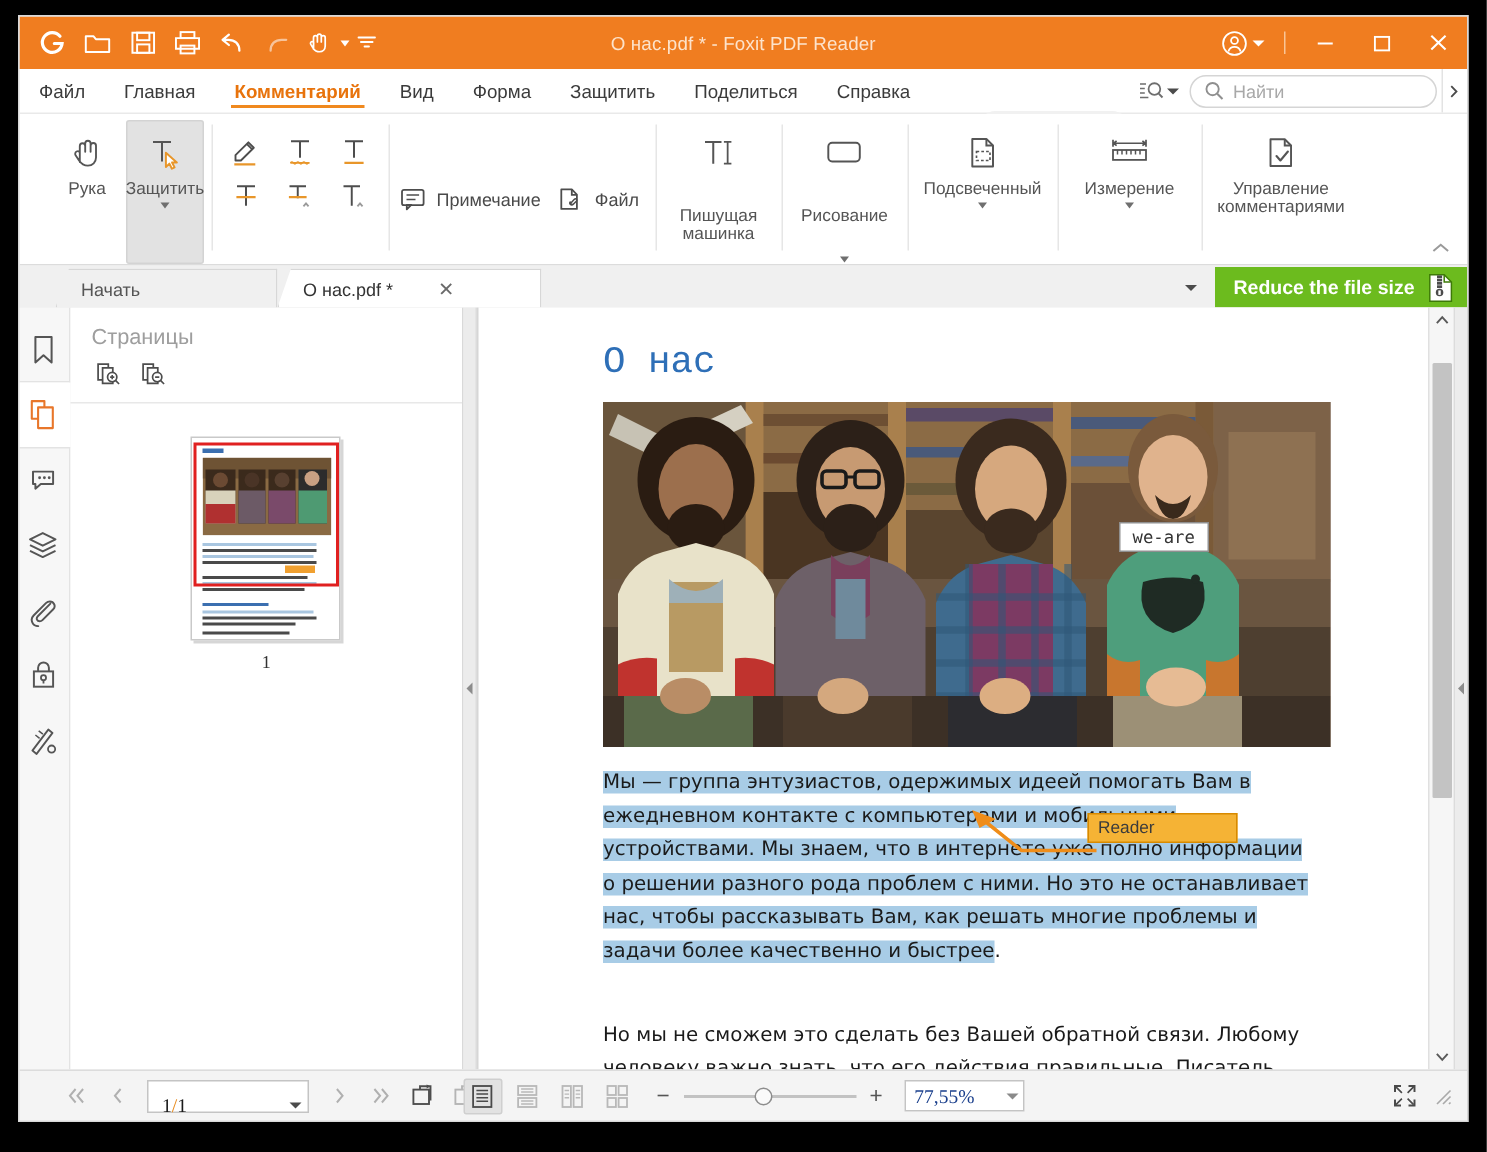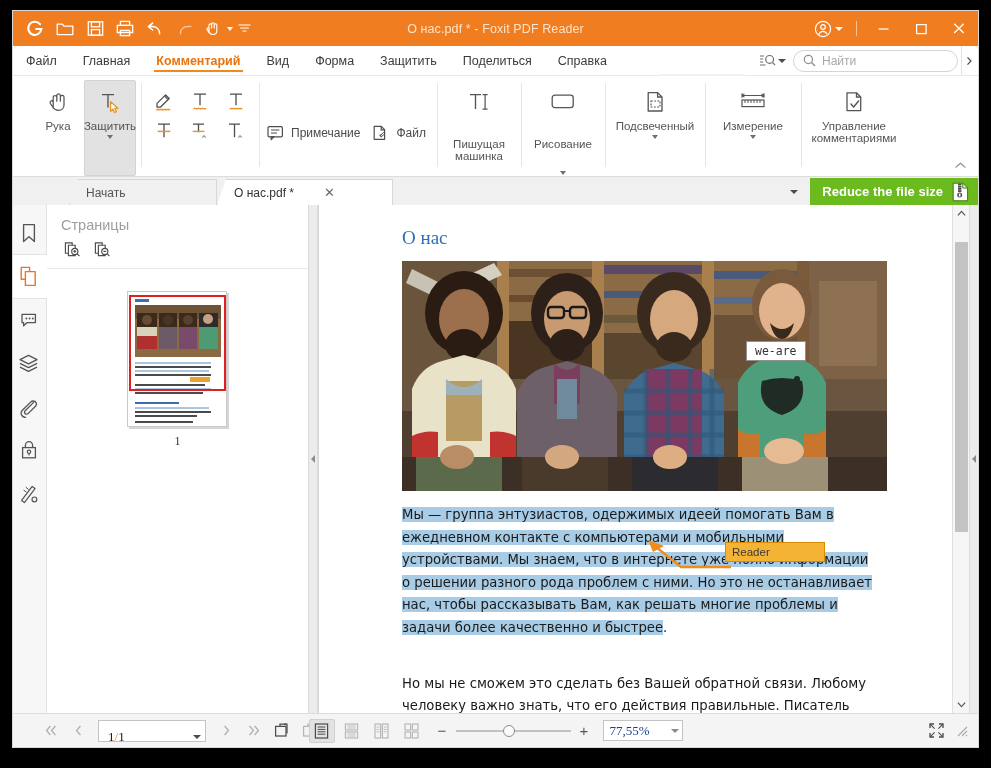--- a/index.html
+++ b/index.html
@@ -133,21 +133,21 @@
   .srow span { font-size:12px; color:#4a4a4a; }
 
   .ribbon-collapse {
     position:absolute; right:10px; bottom:4px; cursor:pointer;
     width:16px; height:14px; display:flex; align-items:center; justify-content:center;
   }
 
   
   .tabstrip {
     flex: 0 0 28px; background:#f0f0f0; display:flex; align-items:flex-end;
-    padding-left: 56px; position:relative;
+    padding-left: 24px; position:relative;
   }
   .dtab {
     height:26px; display:flex; align-items:center; gap:8px;
     padding:0 14px 0 16px; font-size:12px; color:#555;
     background:#f0f0f0; cursor:pointer; position:relative;
     clip-path: polygon(9px 0, 100% 0, 100% 100%, 0 100%);
     border:1px solid #d7d7d7; border-bottom:none;
   }
   .dtab.active { background:#fff; color:#333; z-index:2; }
   .dtab .x { font-size:13px; color:#6a6a6a; margin-left: 22px; }
@@ -213,22 +213,22 @@
   }
 
   
   .docarea { flex:1; background:#e9e9e9; display:flex; min-width:0; position:relative; }
   .page {
     flex:1; background:#fff; overflow:hidden; position:relative;
     border-left:1px solid #d6d6d6;
   }
   .page-inner { padding: 22px 48px 0 83px; }
   .doc-h1 {
-    font-size:19px; color:#2e6fb7; font-weight:normal; margin-bottom:12px;
-    font-family:Liberation Serif, serif;
+    font-size:25px; color:#2e6fb7; font-weight:normal; margin-bottom:12px;
+    font-family:Liberation Mono, monospace;
   }
   .photo {
     width:485px; height:230px; position:relative; overflow:hidden;
     background:#5a4632;
     padding-left:12px;
   }
   .ph-svg { position:absolute; inset:0; }
   .tip {
     position:absolute; left:344px; top:80px; background:#fff; border:1px solid #8f8f8f;
     font-size:11.5px; color:#333; padding:2px 8px; font-family:"DejaVu Sans Mono", monospace;

